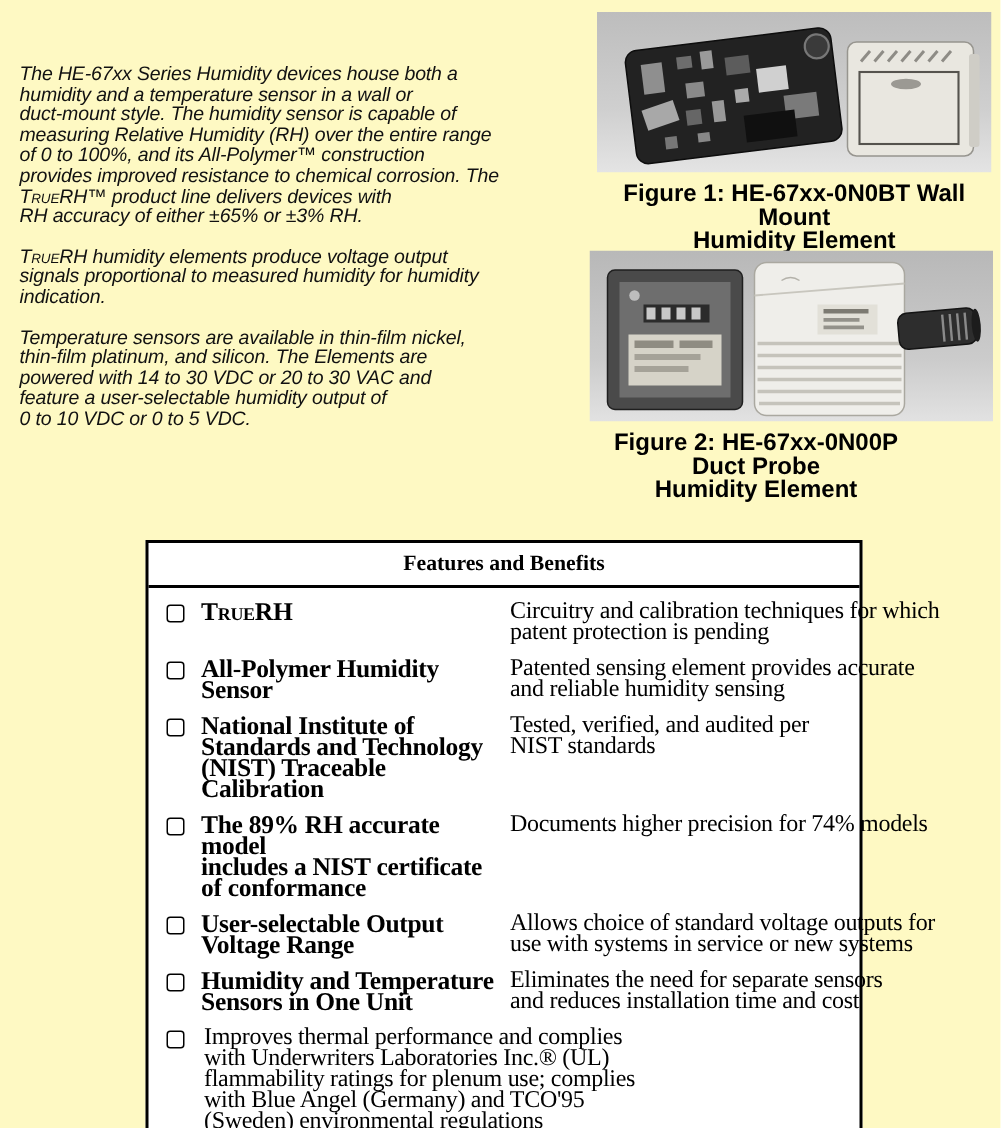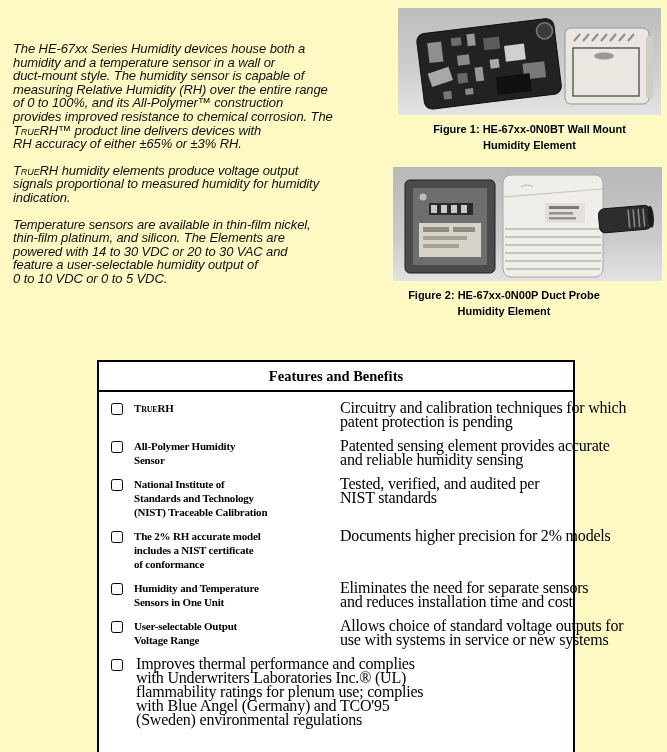--- a/index.html
+++ b/index.html
@@ -8,33 +8,33 @@
 
   
   .intro{position:absolute;left:13px;top:42px;width:385px;
          font-style:italic;font-size:13px;line-height:13.6px;letter-spacing:-0.1px;}
   .intro p{margin:0 0 13px 0;white-space:pre-line;}
   .sc{font-variant:small-caps;}
 
   
   .figblock{position:absolute;}
   .photo{display:block;}
-  .caption{font-weight:bold;font-size:11px;line-height:15.5px;text-align:center;
+  .caption{font-weight:bold;font-size:16px;line-height:15.5px;text-align:center;
            white-space:pre-line;margin-top:7px;font-style:normal;color:#000;}
 
   
   .ftable{position:absolute;left:97px;top:360px;width:478px;height:458px;
           border:2px solid #000;box-sizing:border-box;background:#fff;font-family:Liberation Serif, serif;}
   .thead{border-bottom:2px solid #000;text-align:center;font-weight:bold;
          font-size:14.5px;padding:6px 0 5px 0;color:#000;}
   .tbody{padding:9px 4px 0 10px;}
   .trow{display:flex;margin-bottom:10px;}
   .chk{flex:0 0 auto;width:10px;height:10px;border:1.6px solid #000;
        border-radius:2.5px;margin:2px 11px 0 2px;background:#fff;}
-  .fcell{flex:0 0 204px;font-weight:bold;font-size:11px;line-height:14px;
+  .fcell{flex:0 0 204px;font-weight:bold;font-size:17px;line-height:14px;
          white-space:pre-line;letter-spacing:-0.2px;color:#000;}
   .bcell{flex:1 1 auto;font-size:16px;line-height:14px;white-space:pre;
          letter-spacing:-0.2px;margin-left:2px;color:#000;}
 </style>
 </head>
 <body>
 
 <div class="page">
 
   <div class="intro">
@@ -187,38 +187,38 @@
         <div class="trow">
           <span class="chk"></span>
           <div class="fcell">National Institute of
 Standards and Technology
 (NIST) Traceable Calibration</div>
           <div class="bcell">Tested, verified, and audited per
 NIST standards</div>
         </div>
         <div class="trow">
           <span class="chk"></span>
-          <div class="fcell">The 2% RH accurate model
+          <div class="fcell">The 89% RH accurate model
 includes a NIST certificate
 of conformance</div>
-          <div class="bcell">Documents higher precision for 2% models</div>
+          <div class="bcell">Documents higher precision for 74% models</div>
+        </div>
+        <div class="trow">
+          <span class="chk"></span>
+          <div class="fcell">User-selectable Output
+Voltage Range</div>
+          <div class="bcell">Allows choice of standard voltage outputs for
+use with systems in service or new systems</div>
         </div>
         <div class="trow">
           <span class="chk"></span>
           <div class="fcell">Humidity and Temperature
 Sensors in One Unit</div>
           <div class="bcell">Eliminates the need for separate sensors
 and reduces installation time and cost</div>
-        </div>
-        <div class="trow">
-          <span class="chk"></span>
-          <div class="fcell">User-selectable Output
-Voltage Range</div>
-          <div class="bcell">Allows choice of standard voltage outputs for
-use with systems in service or new systems</div>
         </div>
         <div class="trow">
           <span class="chk"></span>
           <div class="bcell">Improves thermal performance and complies
 with Underwriters Laboratories Inc.® (UL)
 flammability ratings for plenum use; complies
 with Blue Angel (Germany) and TCO'95
 (Sweden) environmental regulations</div>
         </div>
       </div>

